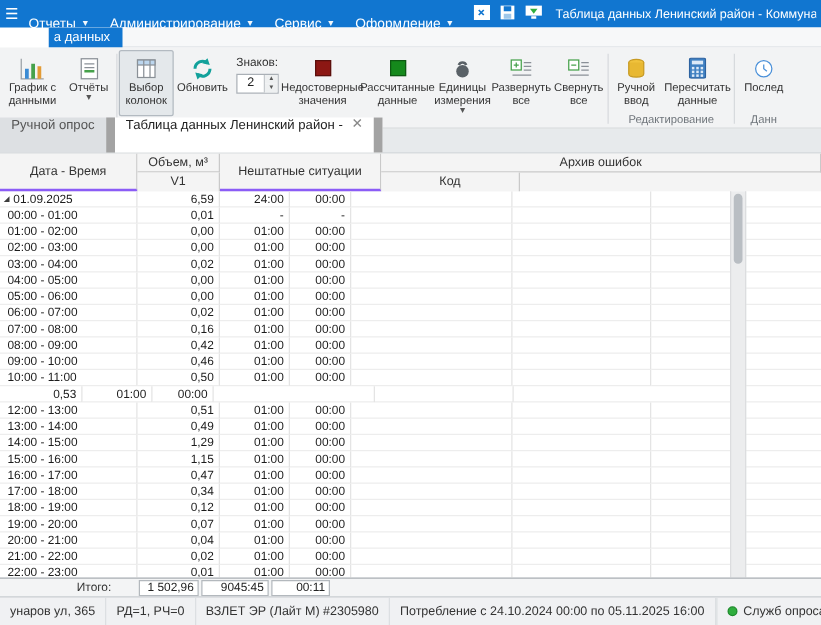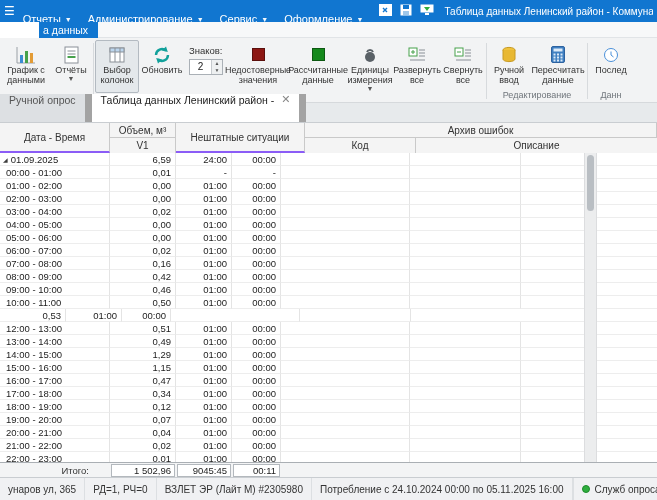--- a/index.html
+++ b/index.html
@@ -70,21 +70,21 @@
   .c-v1{width:66px;}.c-trab{width:56px;}.c-tost{width:49px;}
   .c-nesht{width:129px;}.c-kod{width:111px;}.c-opis{flex:1;border-right:none;}
   .num{justify-content:flex-end;padding-right:4px;}
   .gmark{font-size:6px;color:#3c3c3c;}
   
   .grid-footer{position:absolute;left:0;right:0;bottom:0;height:15px;background:#f3f4f5;
                border-top:1px solid #aaafb4;display:flex;font-size:9.5px;align-items:center;}
   .f-date{width:110px;text-align:right;padding-right:21px;color:#333;}
   .fbox{height:13px;background:#fff;border:1px solid #b3b8bd;display:flex;align-items:center;
         justify-content:flex-end;padding-right:3px;margin:0 1px;}
-  .fb-v1{width:64px;}.fb-trab{width:54px;}.fb-tost{width:47px;}
+  .fb-v1{width:48px;}.fb-trab{width:54px;}.fb-tost{width:47px;}
   
   .vscroll{position:absolute;left:584px;width:13px;top:30px;bottom:15px;background:#ecedee;
            border-left:1px solid #dcdddf;border-right:1px solid #dcdddf;}
   .vthumb{position:absolute;left:2px;right:2px;top:2px;height:56px;background:#b9bec3;border-radius:5px;}
 
   
   .statusbar{position:absolute;left:0;right:0;bottom:0;height:23px;background:#f0f1f3;
              border-top:1px solid #c9cdd1;display:flex;align-items:center;font-size:10px;color:#333;overflow:hidden;}
   .sb-seg{padding:0 8px;height:100%;display:flex;align-items:center;gap:5px;
           border-right:1px solid #dcdfe2;white-space:nowrap;}
@@ -333,21 +333,20 @@
       <div class="hc h-top" style="width:66px">Объем, м³</div>
       <div class="h-bot">
           <div class="hc" style="width:66px">V1</div>
         </div>
     </div>
     <div class="hc h-span2 w-nesht">Нештатные ситуации</div>
     <div class="h-stack" style="flex:1">
       <div class="hc h-top">Архив ошибок</div>
       <div class="h-bot" style="flex:1">
         <div class="hc" style="width:111px">Код</div>
-        <div class="hc" style="flex:1;border-right:none">Описание</div>
       </div>
     </div>
   </div>
 
   <div class="grid-rows">
       <div class="grow">
     <div class="c c-date">
           <span class="gmark">◢</span>
           <span class="dl">01.09.2025</span>
         </div>

